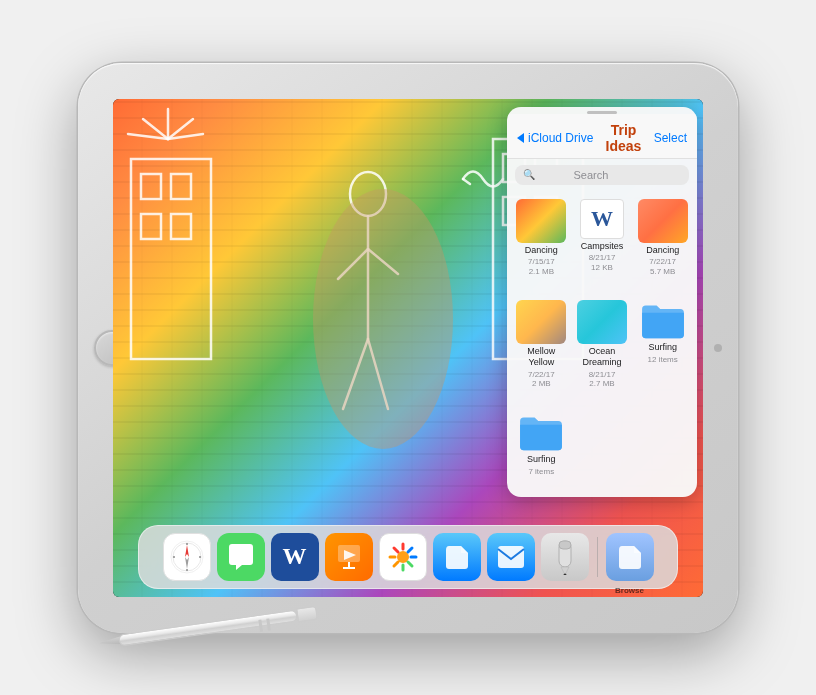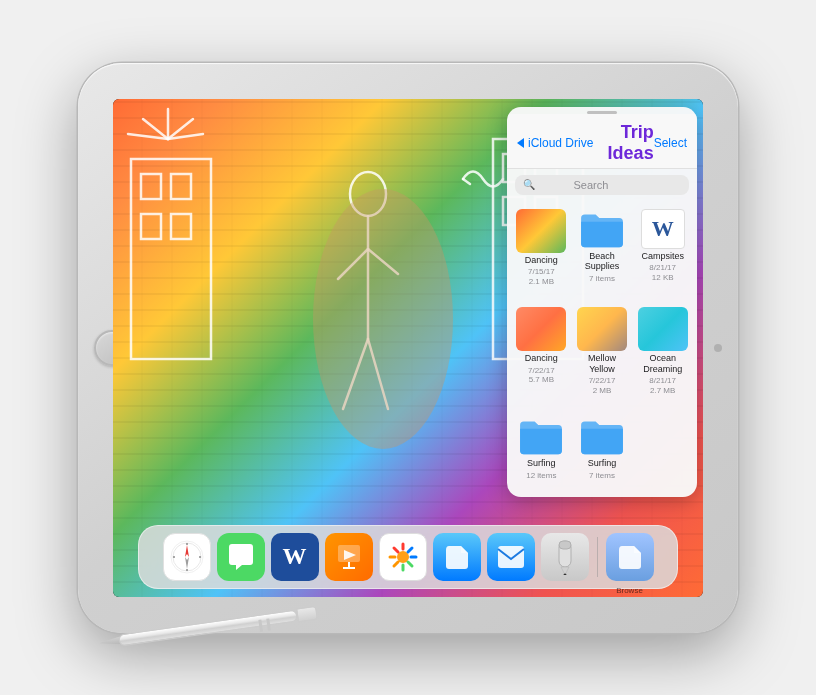--- a/index.html
+++ b/index.html
@@ -120,25 +120,25 @@
     .chevron-left {
       width: 0;
       height: 0;
       border-top: 5px solid transparent;
       border-bottom: 5px solid transparent;
       border-right: 7px solid #007AFF;
       margin-right: 2px;
     }
 
     .panel-title {
-      font-size: 18px;
+      font-size: 14px;
       font-weight: 600;
-      color: #6d28d9;
+      color: #c2410c;
       flex: 1;
-      text-align: right;
+      text-align: center;
     }
 
     .select-btn {
       color: #007AFF;
       font-size: 12px;
       font-weight: 400;
     }
 
     .search-bar {
       margin: 6px 8px;
@@ -462,28 +462,20 @@
         </div>
 
         <div class="files-grid">
 
           <div class="file-item">
             <div class="file-thumb thumb-balloons" style="border-radius:6px; width:50px; height:44px;"></div>
             <span class="file-name">Dancing</span>
             <span class="file-meta">7/15/17<br>2.1 MB</span>
           </div>
 
-          <div class="file-item">
-            <svg class="folder-icon" viewBox="0 0 50 44">
-              <path d="M2 10 Q2 6 6 6 L18 6 L22 10 L44 10 Q48 10 48 14 L48 38 Q48 42 44 42 L6 42 Q2 42 2 38 Z" fill="#64b5f6"></path>
-              <path d="M2 14 L48 14 L48 38 Q48 42 44 42 L6 42 Q2 42 2 38 Z" fill="#42a5f5"></path>
-            </svg>
-            <span class="file-name">Beach<br>Supplies</span>
-            <span class="file-meta">7 items</span>
-          </div>
 
           <div class="file-item">
             <div class="word-thumb">
               <span class="word-icon">W</span>
             </div>
             <span class="file-name">Campsites</span>
             <span class="file-meta">8/21/17<br>12 KB</span>
           </div>
 
           <div class="file-item">
@@ -597,21 +589,21 @@
             <circle cx="14" cy="36" r="1.5" fill="#333"></circle>
           </svg>
         </div>
         <div class="dock-divider"></div>
 
         <div class="dock-icon" style="background:linear-gradient(180deg,#a0c4ff,#6a9fe0); border-radius:10px; position:relative;">
           <svg width="30" height="30" viewBox="0 0 30 30">
             <path d="M4 8 L4 24 Q4 27 7 27 L23 27 Q26 27 26 24 L26 11 L19 4 L7 4 Q4 4 4 8 Z" fill="white" opacity="0.9"></path>
             <path d="M19 4 L19 11 L26 11 Z" fill="rgba(255,255,255,0.5)"></path>
           </svg>
-          <span style="position:absolute; bottom:-14px; font-size:8px; color:rgba(0,0,0,0.6); white-space:nowrap;">Browse</span>
+          <span style="position:absolute; bottom:-14px; font-size:8px; color:rgba(0,0,0,0.6); white-space:nowrap;font-weight:bold;">Browse</span>
         </div>
       </div>
     </div>
   </div>
 
   <div class="pencil">
     <div class="pencil-tip"></div>
     <div class="pencil-body">
       <div class="pencil-band"></div>
       <div class="pencil-band2"></div>

